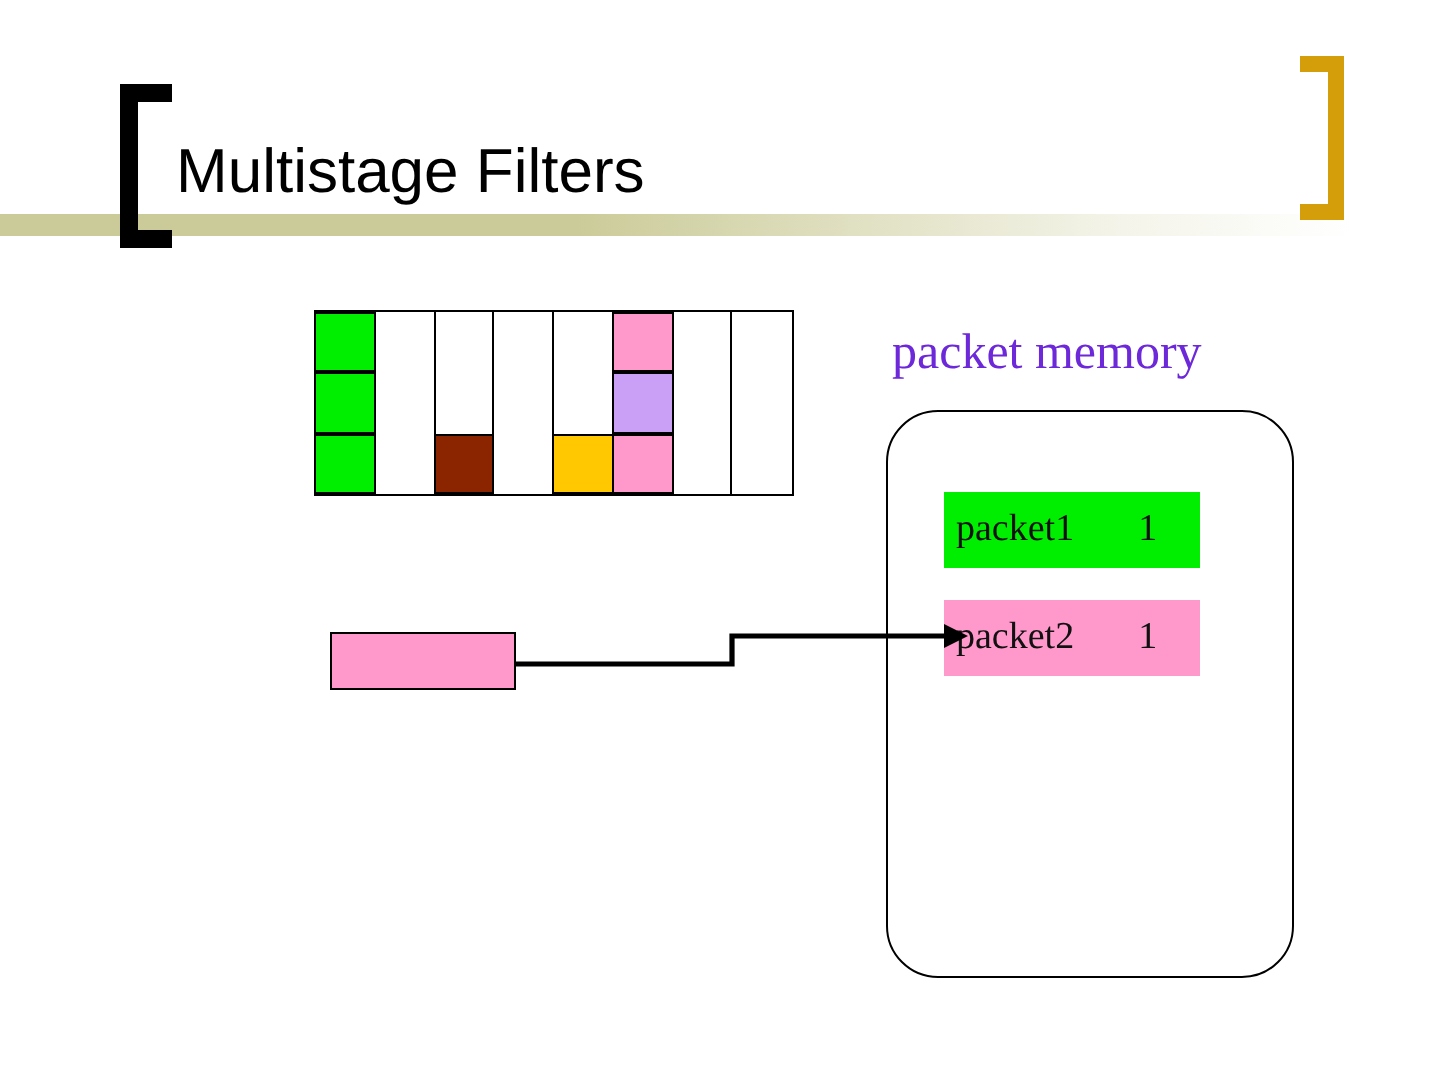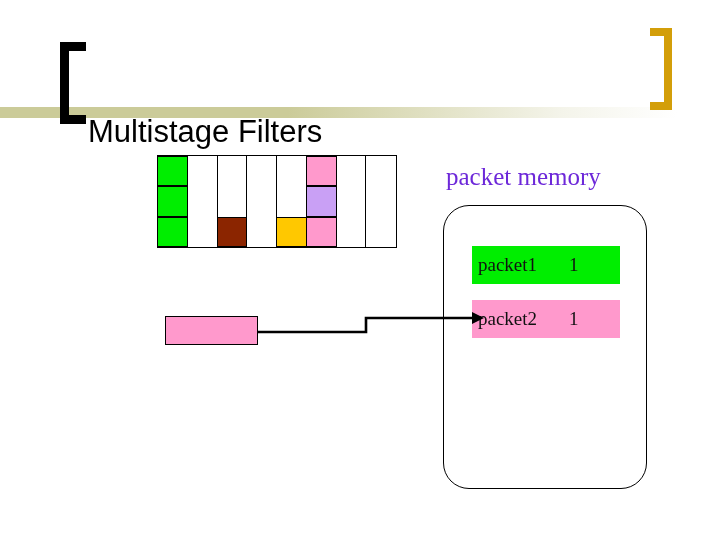--- a/index.html
+++ b/index.html
@@ -55,21 +55,20 @@
   .slide-title {
     position: absolute;
     left: 88px;
     top: 68px;
     font-size: 31px;
     font-weight: normal;
     color: #000000;
     letter-spacing: 0px;
     white-space: nowrap;
     font-family: "Liberation Sans", sans-serif;
-    margin-top: 46px;
   }
 
   
   #grid {
     position: absolute;
     left: 157px;
     top: 155px;
     width: 240px;
     height: 93px;
     display: grid;
@@ -110,21 +109,21 @@
     width: 204px;
     height: 284px;
     border: 1.3px solid #000000;
     border-radius: 26px;
     box-sizing: border-box;
     background: #ffffff;
   }
   .mem-entry {
     position: absolute;
     left: 472px;
-    width: 148px;
+    width: 128px;
     height: 38px;
     font-family: "Liberation Serif", serif;
     font-size: 19px;
     color: #111111;
     display: flex;
     align-items: center;
     box-sizing: border-box;
     padding-left: 6px;
   }
   .mem-entry .ename { display: inline-block; }

